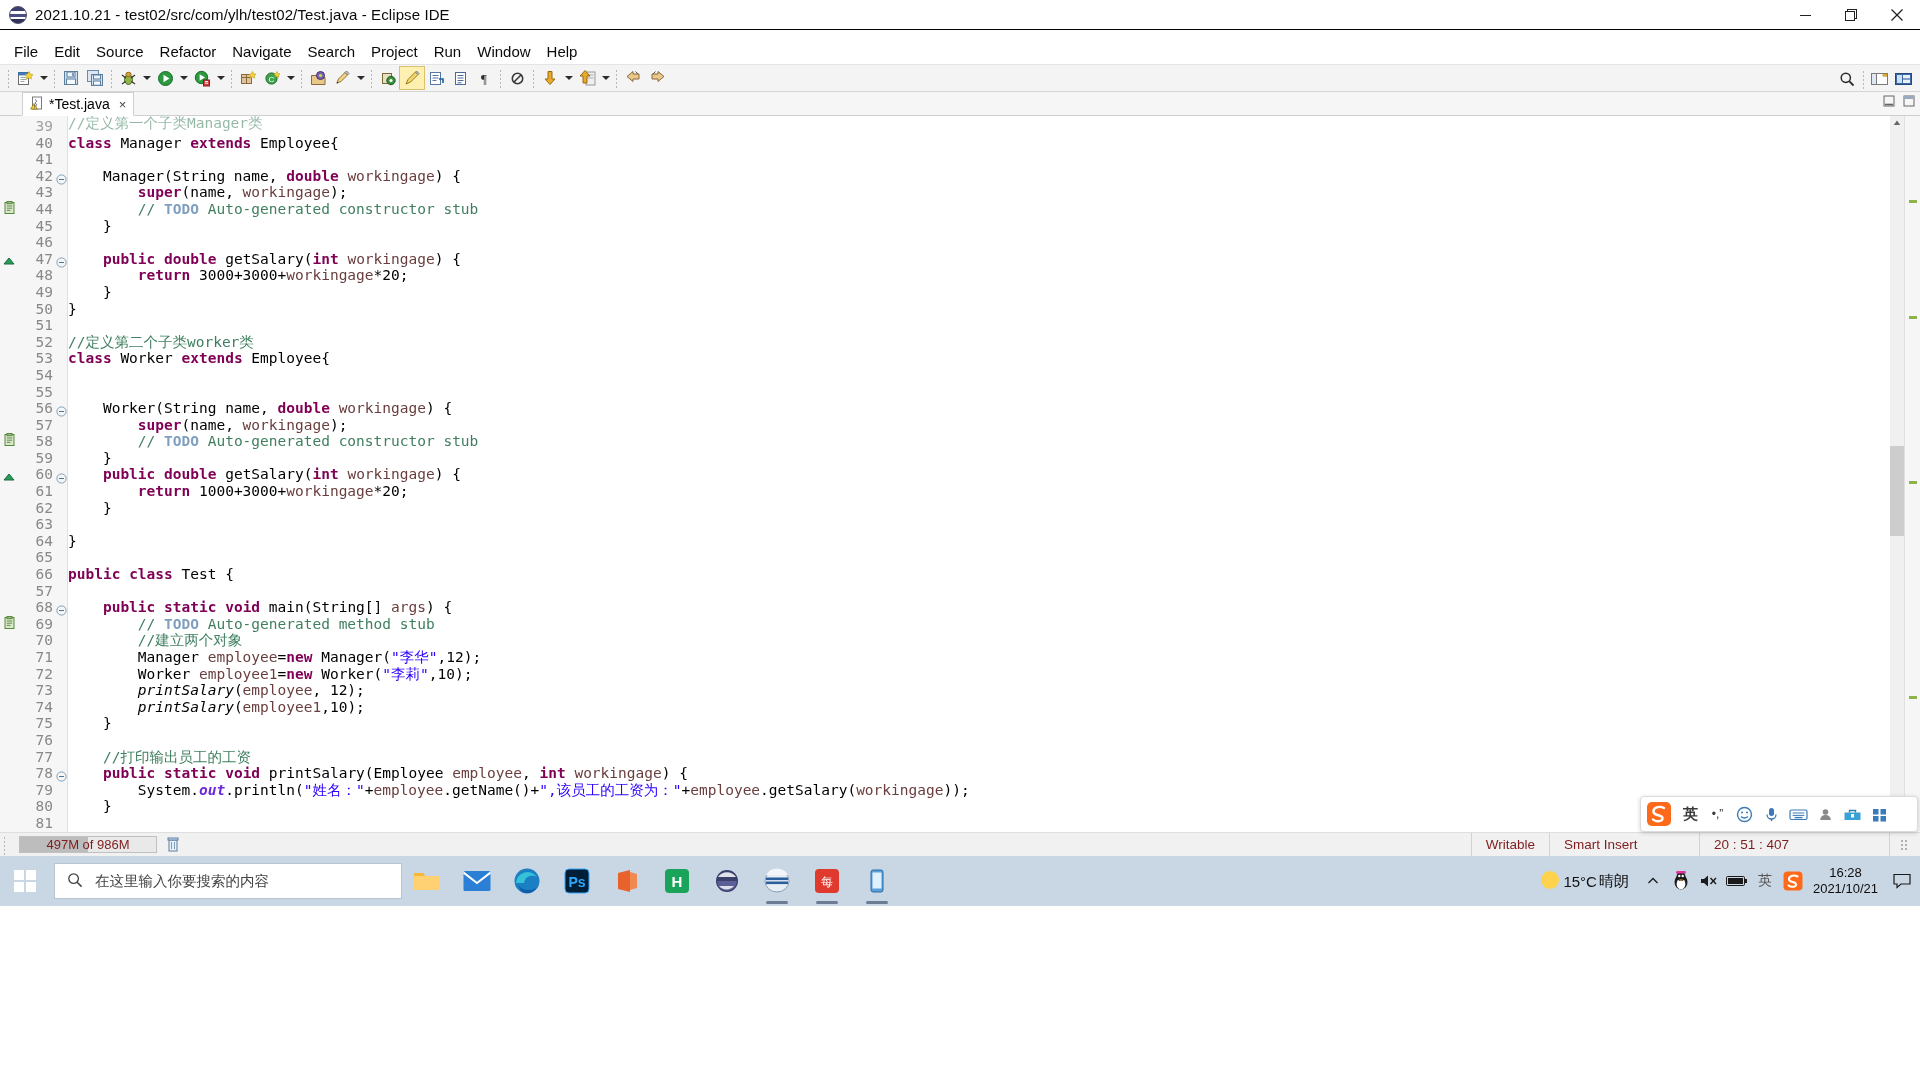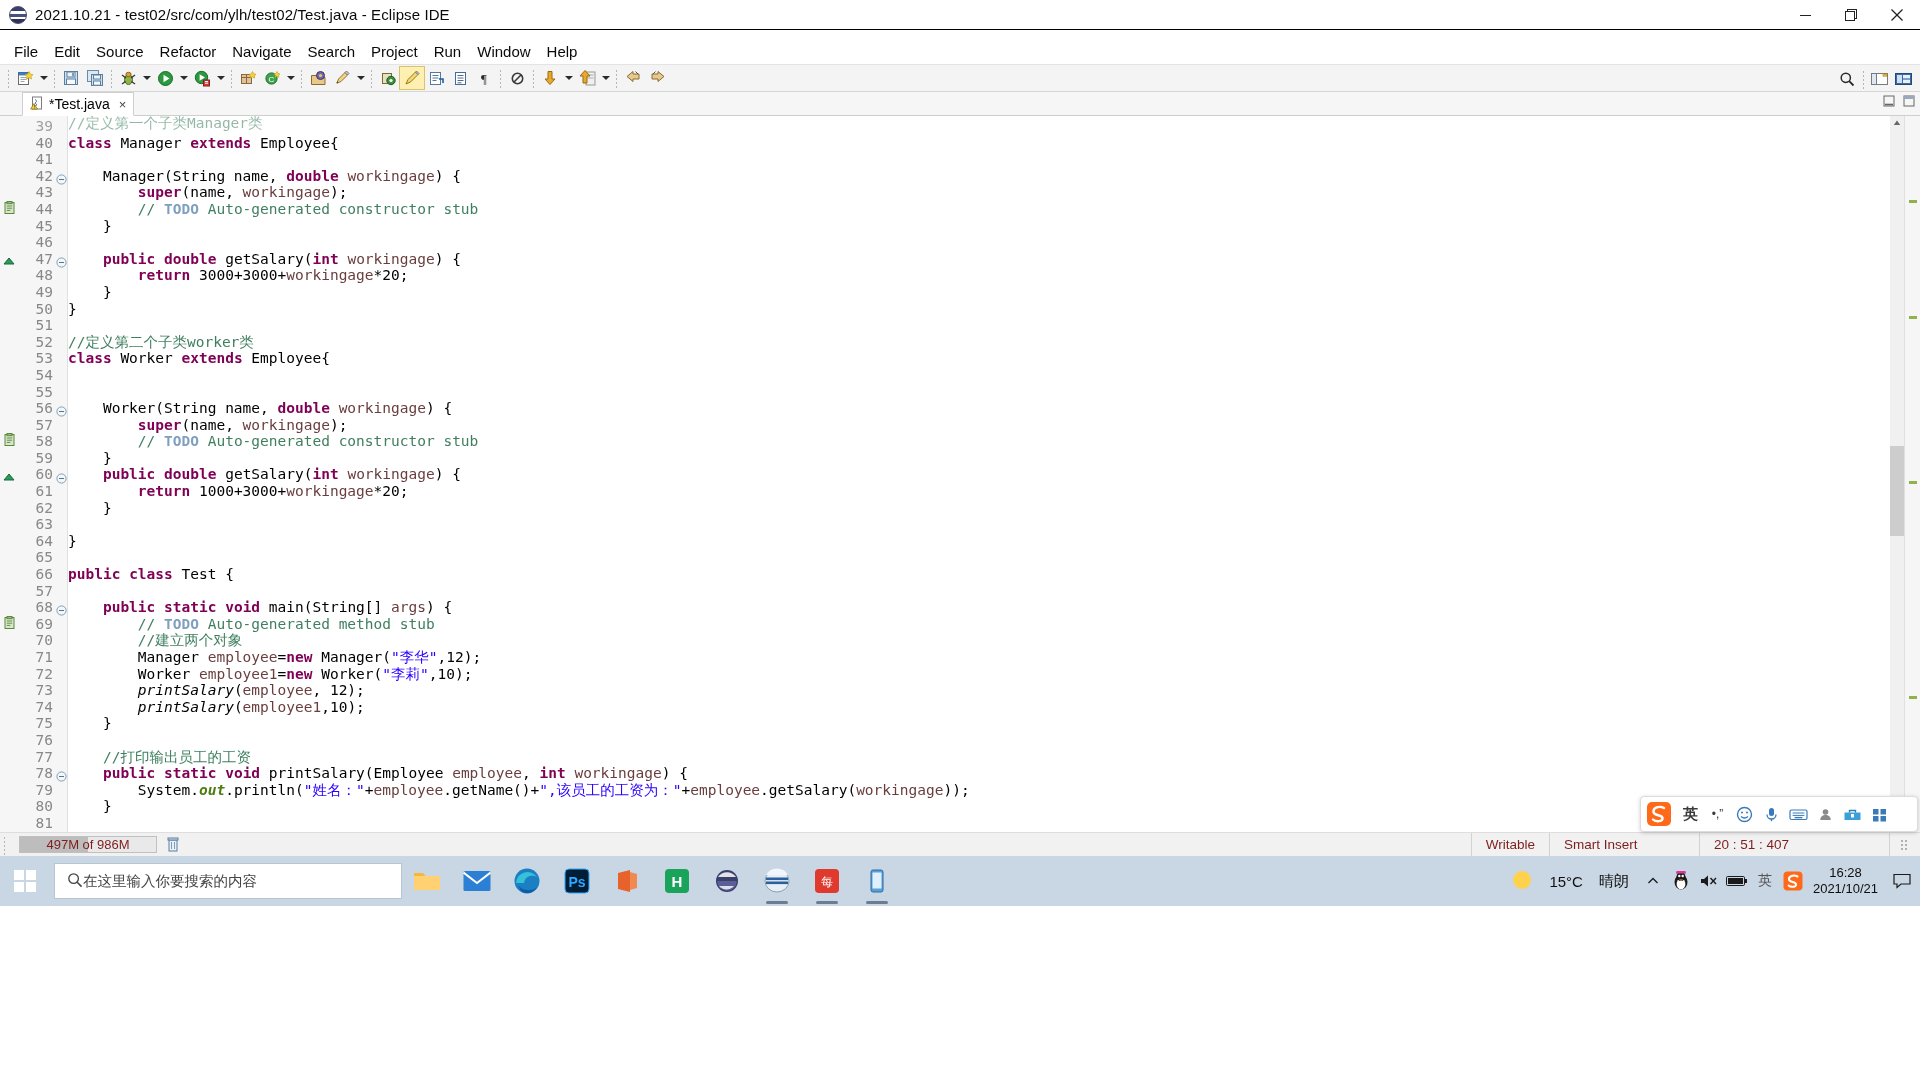--- a/index.html
+++ b/index.html
@@ -70,21 +70,21 @@
     font-size:14.5px; line-height:16.6px; padding-top:2px; white-space:pre; overflow:hidden;
     position:relative;
   }
   #code .ln { height:16.6px; }
   .k  { color:#7f0055; font-weight:bold; }       
   .c  { color:#3f7f5f; }                          
   .ct { color:#7f9fbf; font-weight:bold; }        
   .s  { color:#2a00ff; }                          
   .p  { color:#6a3e3e; }                          
   .f  { color:#000; font-style:italic; }          
-  .sf { color:#4d7c0f; font-weight:bold; font-style:italic;margin-top:44px; } 
+  .sf { color:#6d28d9; font-weight:bold; font-style:italic;margin-top:44px; } 
   .pl { color:#000; }
   
   #code-right { width:16px; background:#f6f6f6; border-left:1px solid #e0e0e0; position:relative; }
   #vscroll { position:absolute; right:16px; top:0; width:14px; height:716px; background:#f0f0f0; }
   #vthumb { position:absolute; right:0; top:330px; width:14px; height:90px; background:#cdcdcd; }
   .vsarr { position:absolute; left:0; width:14px; height:14px; display:flex; align-items:center; justify-content:center; }
   .ov-mark { position:absolute; right:3px; width:8px; height:3px; }
   #hscroll-row { height:16px; background:#f1f1f1; display:flex; align-items:center; border-top:1px solid #e0e0e0; }
   .hsarr { width:16px; height:15px; display:flex; align-items:center; justify-content:center; color:#555; font-size:9px; }
   #htrack { flex:1; height:15px; background:#f1f1f1; }
@@ -97,29 +97,29 @@
   }
   #heap-fill { position:absolute; left:0; top:0; bottom:0; width:50%; background:#bdbdbd; }
   #heap span { position:relative; z-index:2; }
   #trash { margin-left:9px; width:14px;height:17px; }
   .sb-sec { border-left:1px solid #d2d2d2; height:24px; display:flex; align-items:center; padding:0 14px; }
   
   #taskbar { height:50px; background:#c9d6e4; display:flex; align-items:center; position:relative; }
   #start { width:50px;height:50px; display:flex;align-items:center;justify-content:center; }
   #searchbox {
     width:348px; height:36px; background:#fff; border:1px solid #b9c4d1; margin-left:4px;
-    display:flex; align-items:center; padding-left:12px; font-size:14.5px; color:#444;
+    display:flex; align-items:center; padding-left:12px; gap:12px; font-size:14.5px; color:#444;
   }
   .tb-app { width:50px;height:50px; display:flex; align-items:center; justify-content:center; position:relative; }
   .tb-app.running:after { content:""; position:absolute; bottom:2px; left:14px; width:22px; height:3px;
                           background:#6b7d92; border-radius:2px; }
   #tray { position:absolute; right:0; top:0; height:50px; display:flex; align-items:center; gap:0px; padding-right:4px; }
   .tray-ico { width:28px;height:50px; display:flex;align-items:center;justify-content:center; font-size:15px; color:#1b1b1b; }
   #clock { text-align:center; font-size:13px; line-height:16px; color:#0e0e0e; padding:0 10px 0 6px; }
-  #weather { display:flex; align-items:center; gap:16px; font-size:15px; color:#101010; padding-right:10px; }
+  #weather { display:flex; align-items:center; gap:2px; font-size:15px; color:#101010; padding-right:10px; }
   
   #ime {
     position:absolute; left:1640px; top:704px; width:278px; height:36px; background:#ffffff;
     border:1px solid #dcdcdc; border-radius:4px; display:flex; align-items:center;
     box-shadow:0 1px 4px rgba(0,0,0,.18); z-index:50;
   }
   #ime-logo { width:36px;height:34px; display:flex;align-items:center;justify-content:center; }
   .ime-ico { width:27px;height:34px; display:flex;align-items:center;justify-content:center; color:#3a3a3a; font-size:15px; }
   svg { shape-rendering:geometricPrecision; }
 </style>

